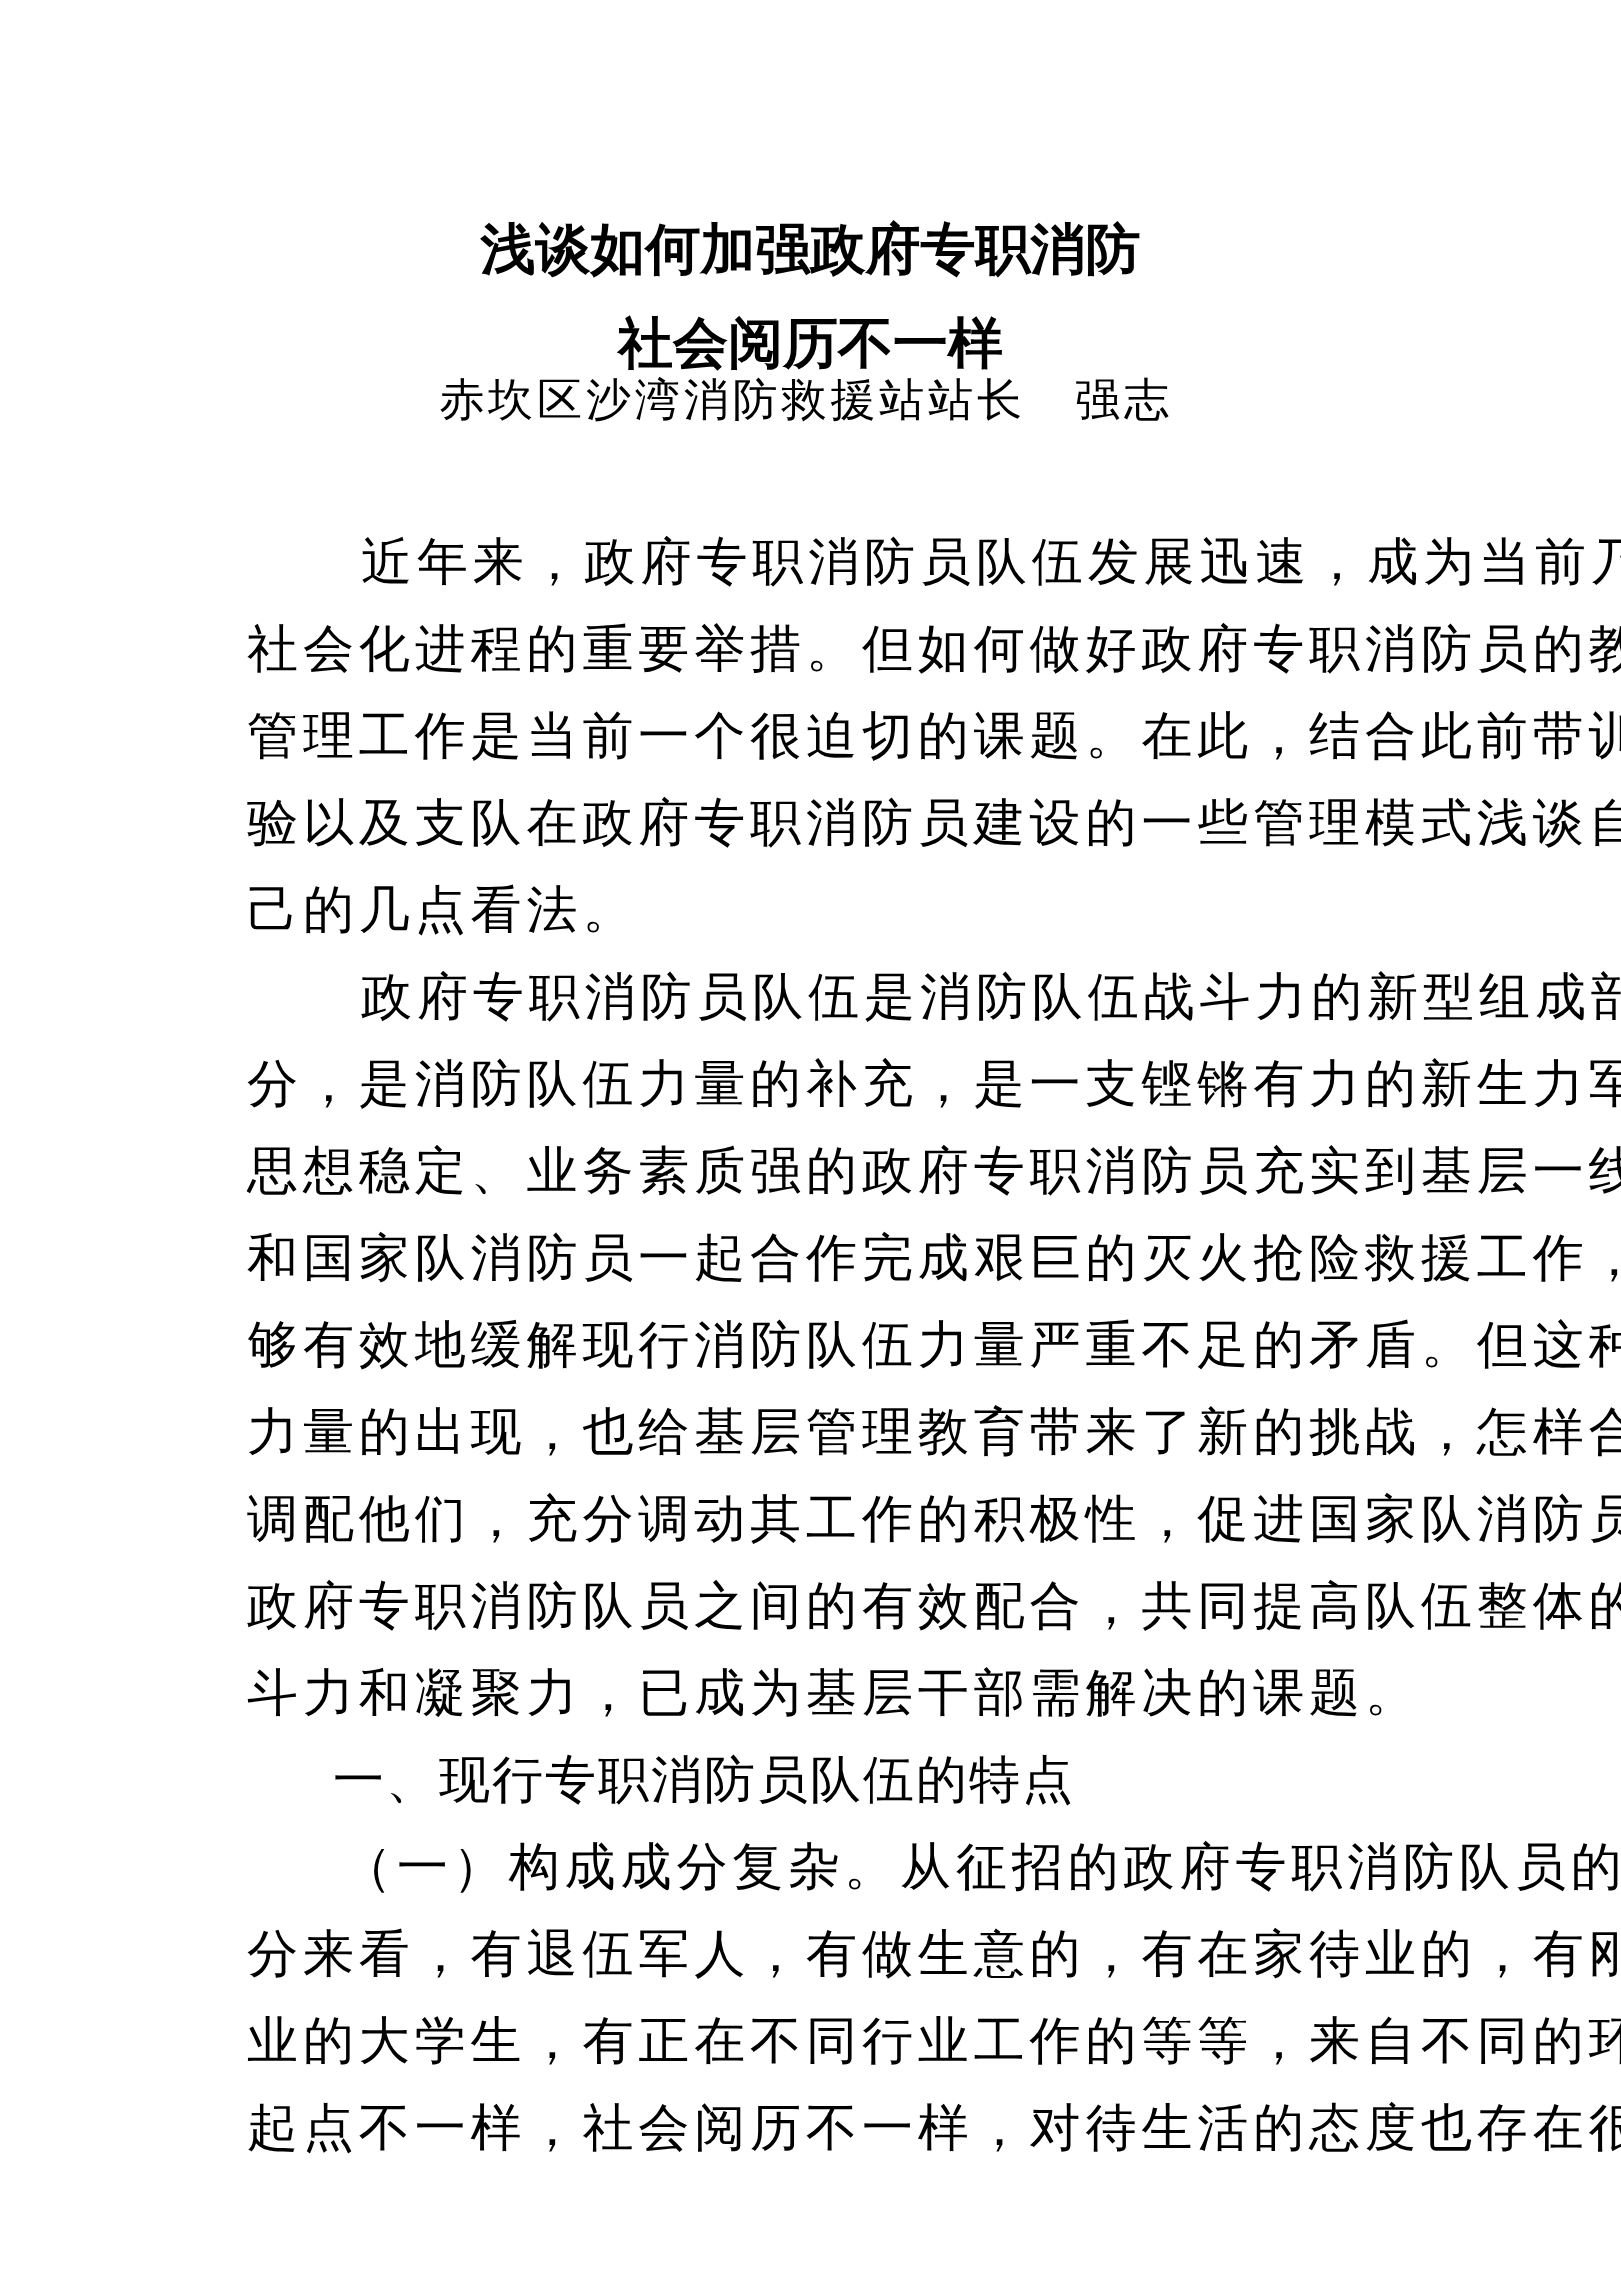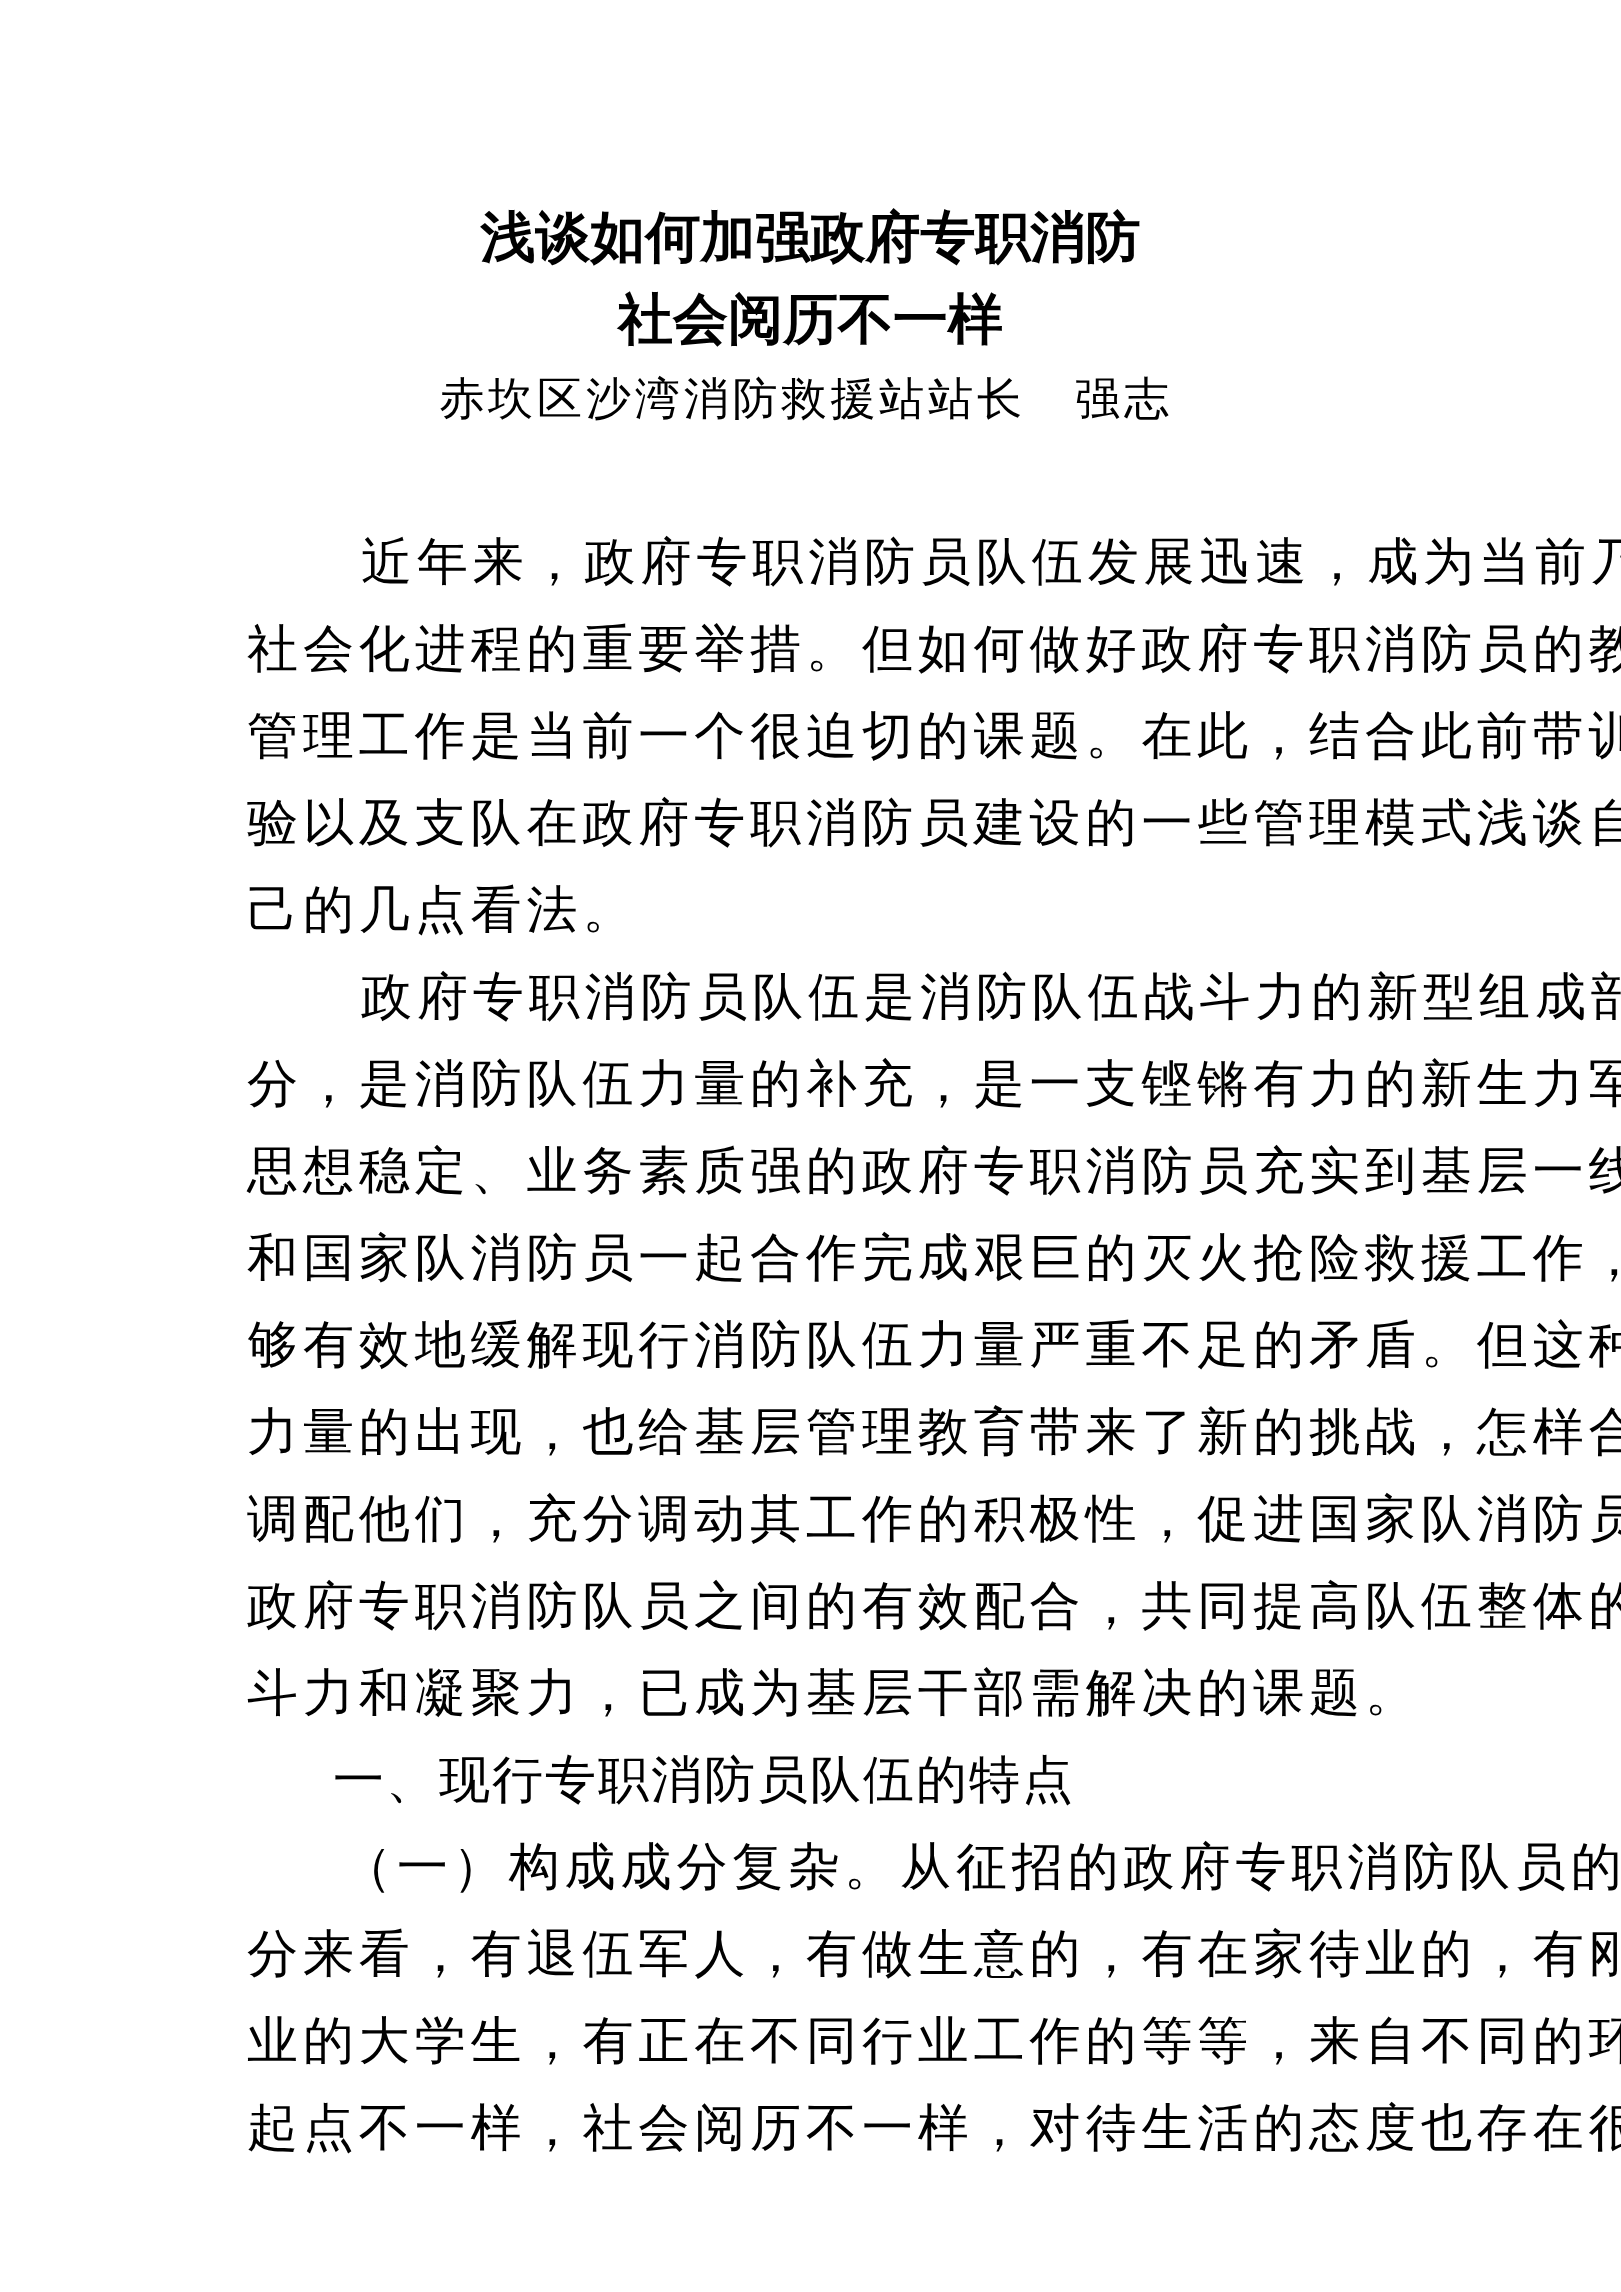--- a/index.html
+++ b/index.html
@@ -28,29 +28,29 @@
     top: 196px;
     width: 1621px;
     text-align: center;
   }
   .title-line {
     font-family: "DejaVu Serif", "Liberation Serif", serif;
     font-weight: bold;
     font-size: 55px;
     line-height: 82px;
     letter-spacing: 0px;
-    margin: 0;
+    margin: 12px;
   }
   .author {
     position: absolute;
     left: 0;
     top: 370px;
     width: 1612px;
     text-align: center;
-    font-family: Liberation Serif, serif;
+    font-family: Liberation Sans, sans-serif;
     font-size: 45px;
     line-height: 59px;
     letter-spacing: 3.9px;
   }
   .author .gap {
     display: inline-block;
     width: 49px;
   }
   .body {
     position: absolute;

